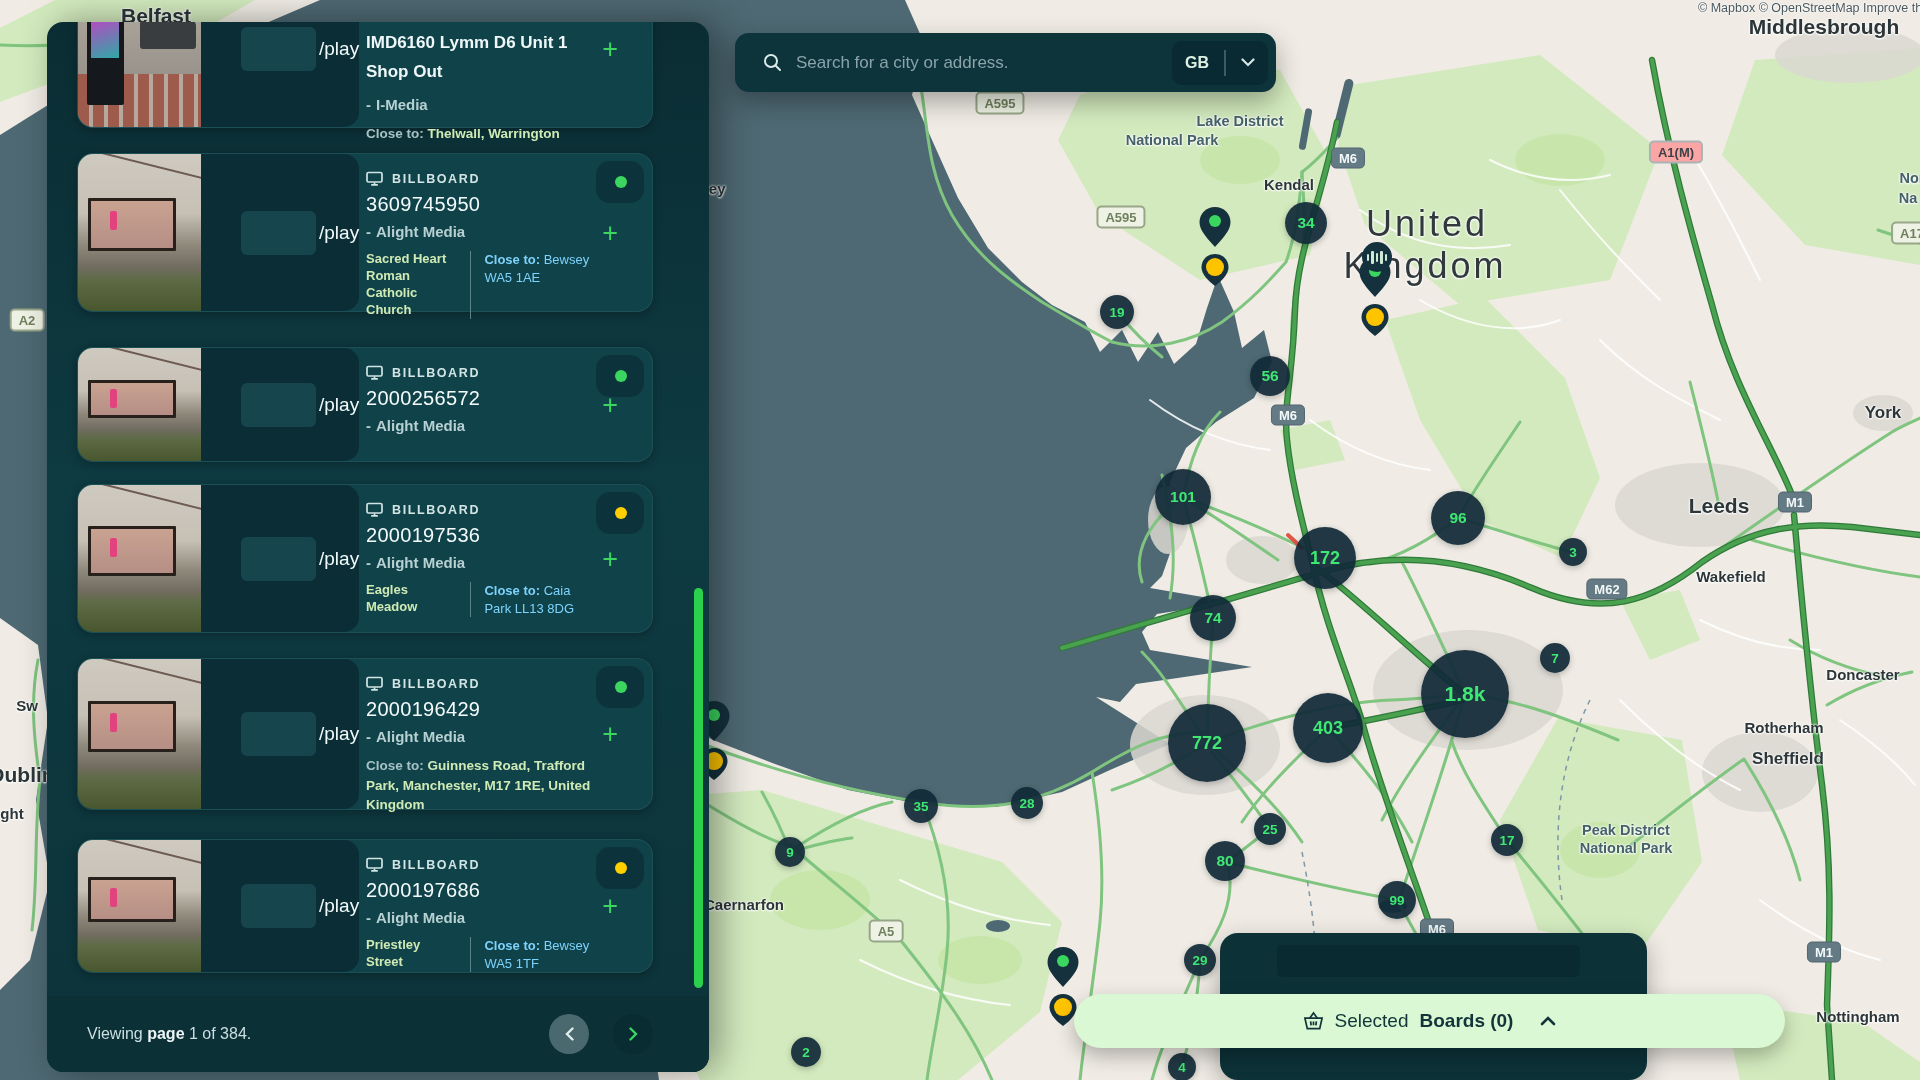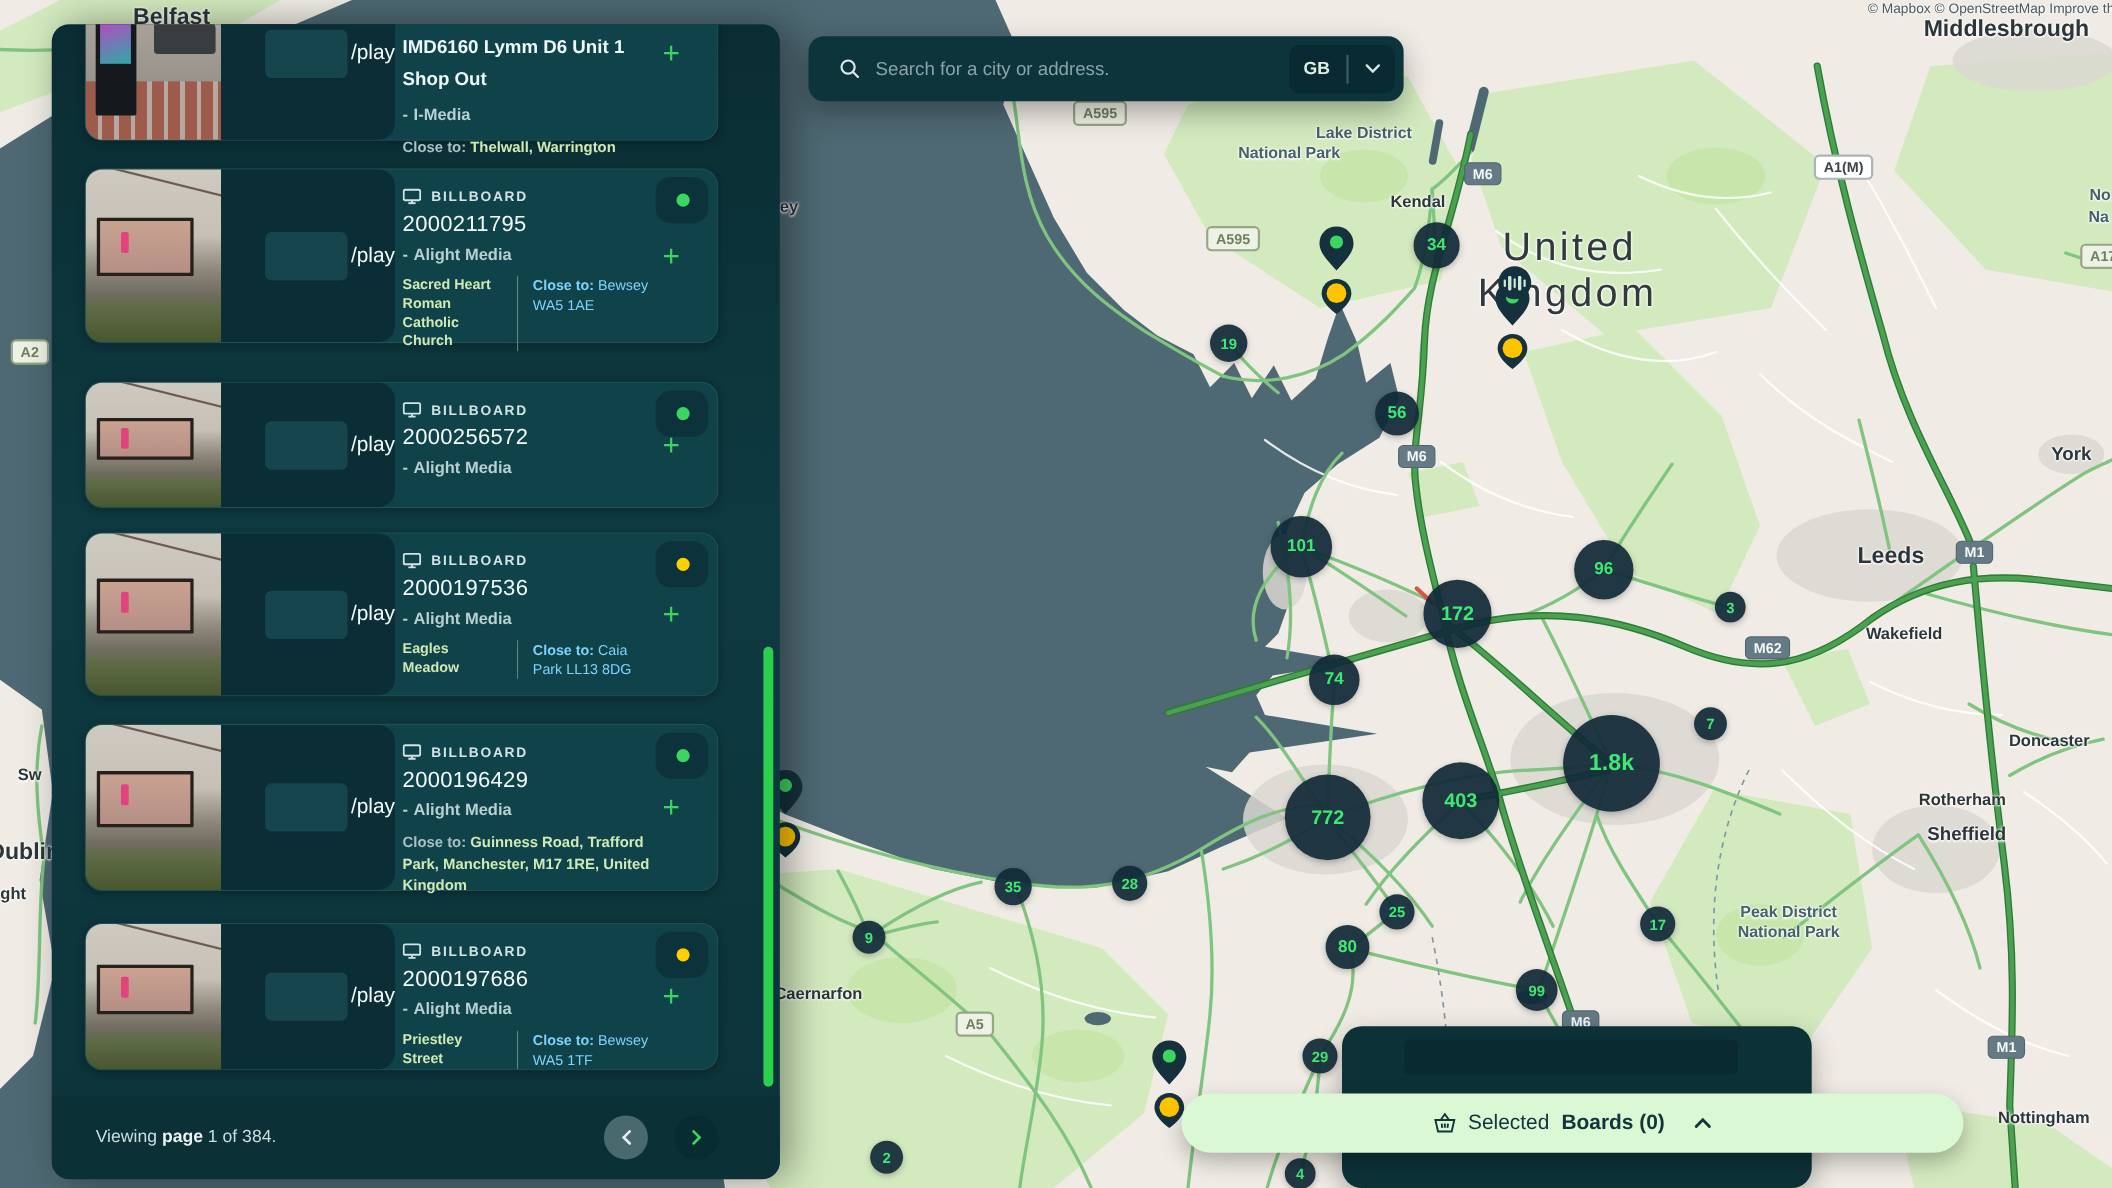--- a/index.html
+++ b/index.html
@@ -15,21 +15,21 @@
     text-shadow:0 0 3px rgba(255,255,255,.95),0 0 2px rgba(255,255,255,.95),0 1px 2px rgba(255,255,255,.9); }
   .mlabel.city-lg { font-size:21px; }
   .mlabel.city    { font-size:17px; }
   .mlabel.town    { font-size:15px; }
   .mlabel.park    { font-size:14.5px; color:#45616a; }
   .mlabel.country { font-size:36px; font-weight:normal; letter-spacing:3px; color:#31393d; }
   .shield { position:absolute; transform:translate(-50%,-50%); font-size:13px; font-weight:bold;
     padding:2px 7px; border-radius:5px; white-space:nowrap; }
   .shield.m { background:#647a85; color:#f4f8f8; border:1.5px solid #51656f; }
   .shield.a { background:#eef2e4; color:#70805e; border:2px solid #98a688; }
-  .shield.w { background:#ffffff; color:#3c4246; border:2px solid #aab3b6; }
+  .shield.w { background:#fca5a5; color:#3c4246; border:2px solid #aab3b6; }
   .cluster { position:absolute; transform:translate(-50%,-50%); border-radius:50%;
     background:rgba(17,42,56,.93); color:#3fe873; display:flex; align-items:center;
     justify-content:center; font-weight:bold; box-shadow:0 2px 6px rgba(0,0,0,.25); cursor:pointer; }
   .pin { position:absolute; transform:translate(-50%,-100%); cursor:pointer; }
   .pin2 { position:absolute; transform:translate(-50%,-55%); cursor:pointer; }
   .eq { position:absolute; transform:translate(-50%,-50%); width:30px; height:30px; border-radius:50%;
     background:#14323e; display:flex; align-items:center; justify-content:center; gap:2px; }
   .eq i { display:block; width:2.5px; border-radius:1px; background:#cfe9d4; }
   #attribution { position:absolute; left:1698px; top:1px; font-size:12.5px; color:#4a5960;
     white-space:nowrap; text-shadow:0 0 2px #fff,0 0 2px #fff; }
@@ -410,21 +410,21 @@
       <span class="play">/play</span>
     </div>
     <div class="cbody">
             <div class="hdr">
               <svg width="17" height="15" viewBox="0 0 17 15" fill="none" stroke="currentColor" stroke-width="1.7">
                 <rect x="1" y="1.5" width="15" height="9.5" rx="1.5"></rect>
                 <path d="M8.5 11.5 V13.8 M5.2 13.8 H11.8"></path>
               </svg>
               <span>BILLBOARD</span>
             </div>
-            <div class="bid">2000211795</div>
+            <div class="bid">3609745950</div>
             <div class="owner"><span class="dash">-</span>Alight Media</div>
             <div class="info-cols">
       <div class="ileft">Sacred Heart Roman Catholic Church</div>
       <div class="idiv"></div>
       <div class="iright"><b>Close to:</b> Bewsey WA5 1AE</div>
             </div>
           </div>
     <span class="plus">+</span>
           <div class="notch"></div>
           <div class="dot" style="background: rgb(59, 214, 95);"></div>

